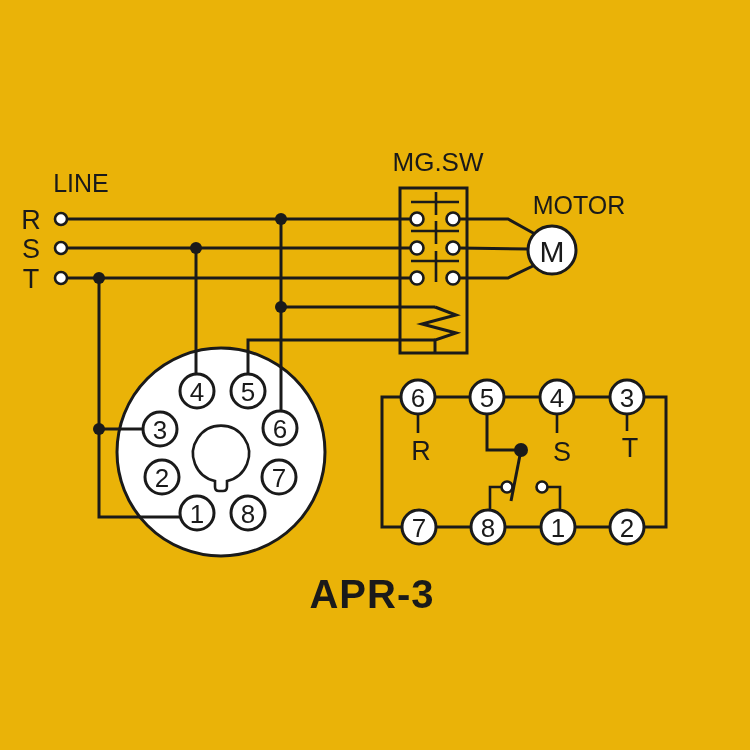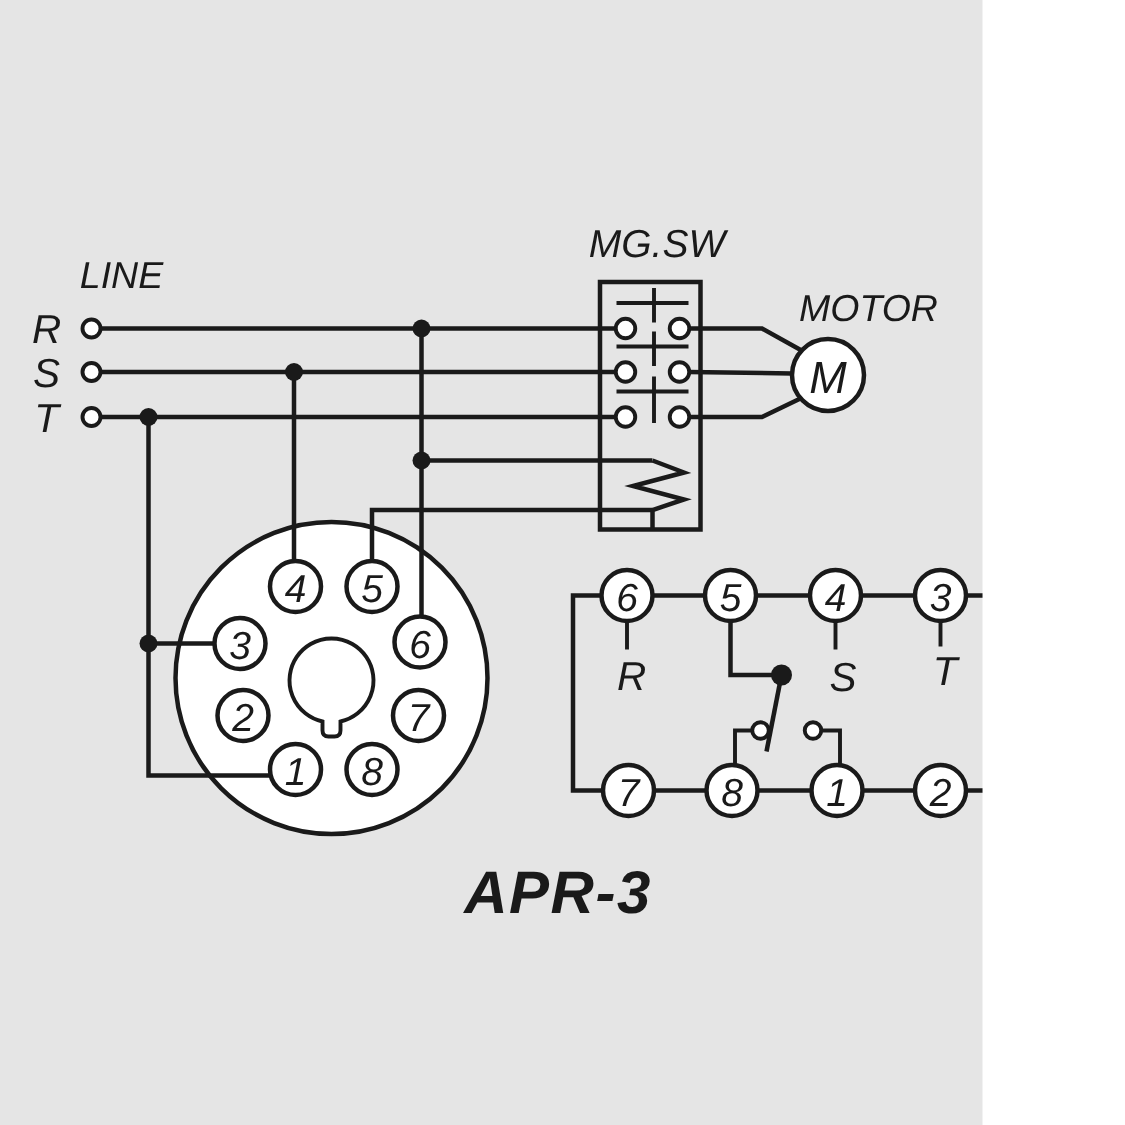--- a/index.html
+++ b/index.html
@@ -1,22 +1,21 @@
 <!DOCTYPE html>
 <html style="--ink: #1a1a1a;"><head>
 <meta charset="utf-8">
 <style>
   :root { --ink: #1a1a1a; }
   html, body { margin: 0; padding: 0; background: #ffffff; }
   .canvas {
-    width: 655px; height: 750px;
+    width: 750px; height: 750px;
     position: relative;
-    background: #e5e5e5;
+    background: #eab308;
     overflow: hidden;
-    font-style: italic;
   }
   svg { display: block; }
   svg text {
     font-family: "Liberation Sans", sans-serif;
     fill: var(--ink);
   }
   .wire { stroke: var(--ink); stroke-width: 3; fill: none; stroke-linejoin: miter; stroke-linecap: butt; }
   .wire-thin { stroke: var(--ink); stroke-width: 2.6; fill: none; }
   .outline { stroke: var(--ink); stroke-width: 3; fill: none; }
   .node { fill: #ffffff; stroke: var(--ink); stroke-width: 3; }

